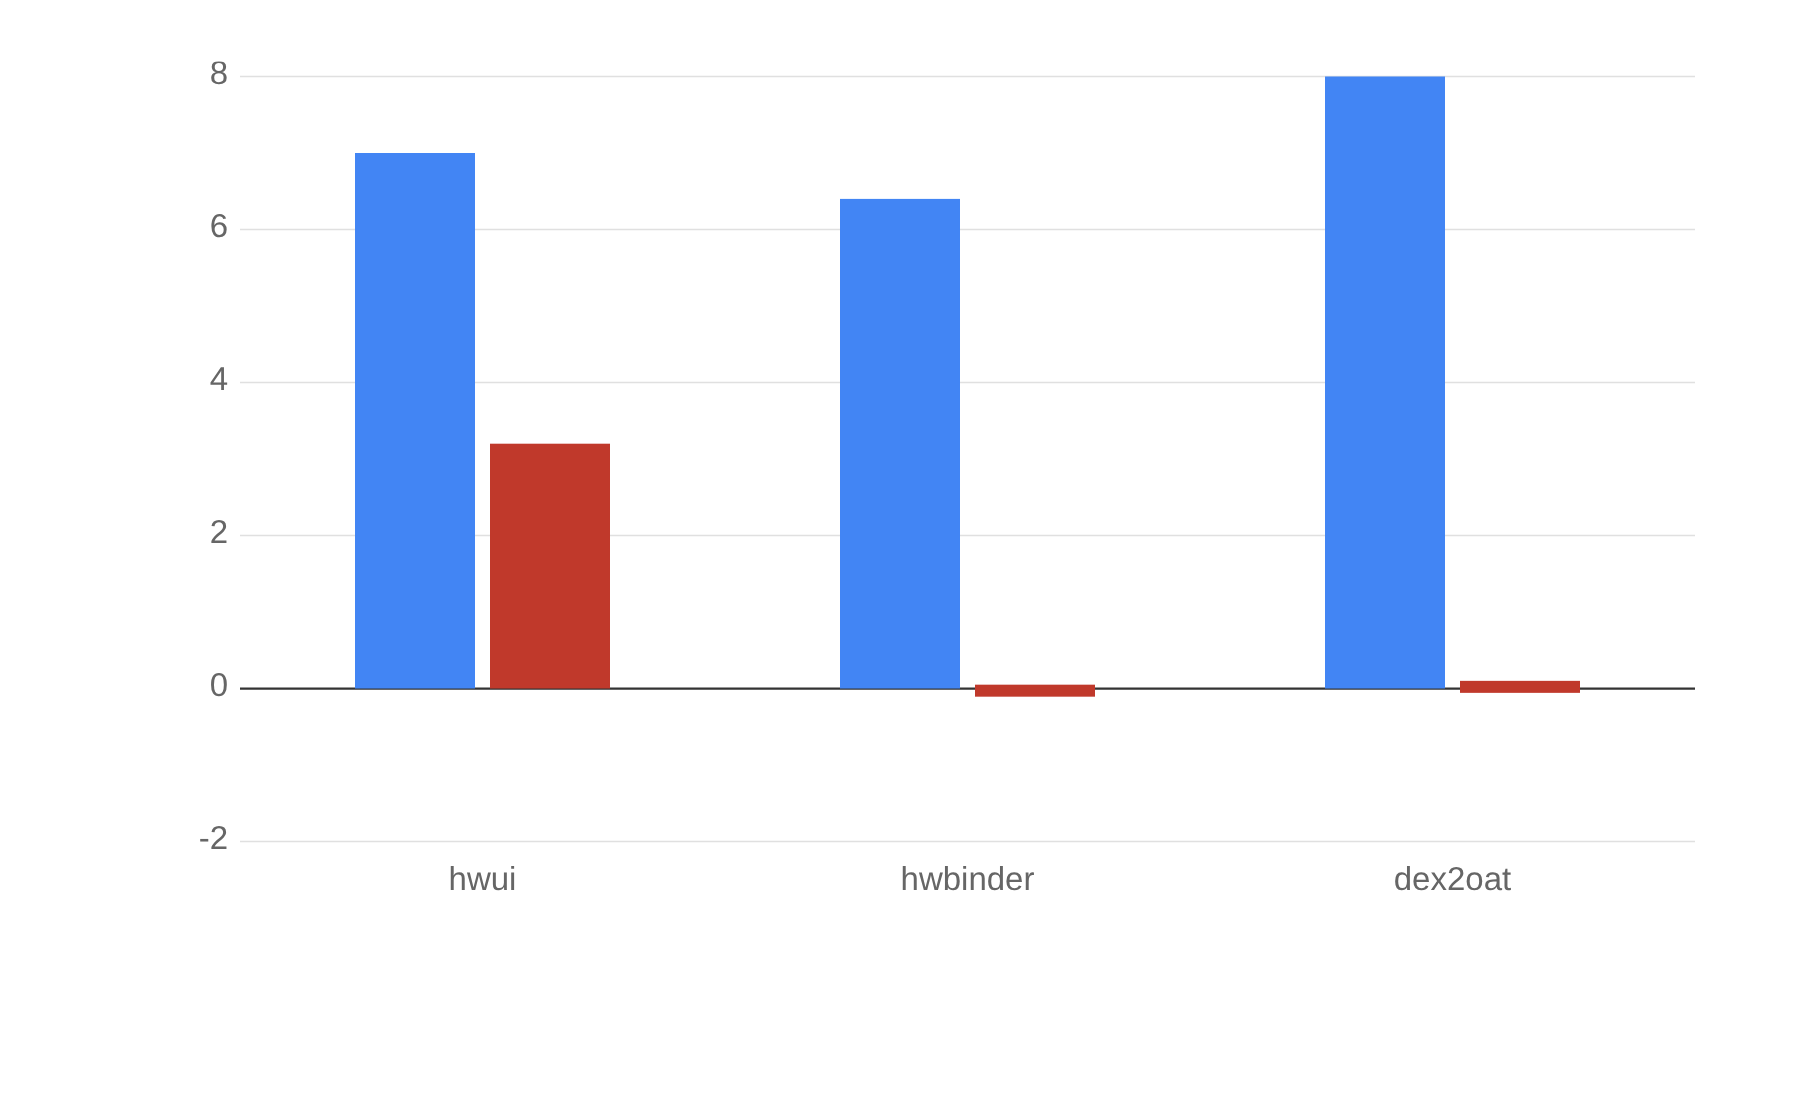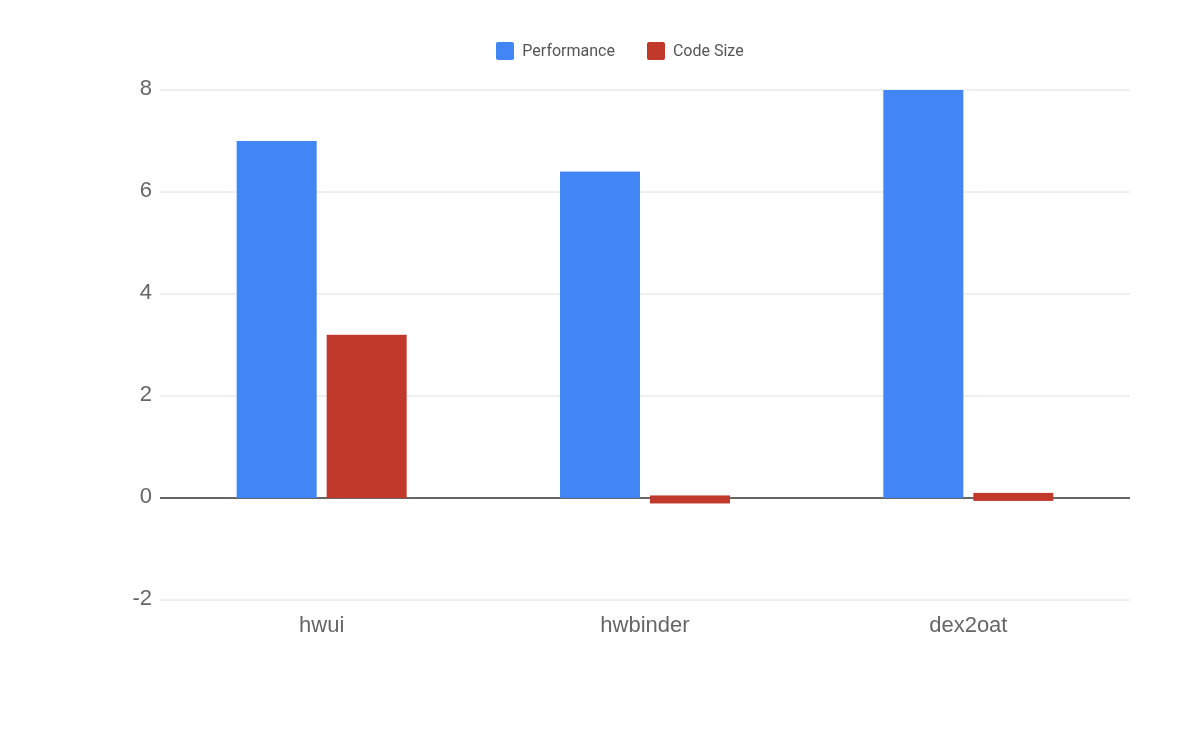--- a/index.html
+++ b/index.html
@@ -47,30 +47,20 @@
     }
     .bar-red {
       background: #C0392B;
     }
   </style>
 </head>
 <body>
 
 <div class="chart-container">
 
-  <div class="legend">
-    <div class="legend-item">
-      <div class="legend-swatch bar-blue"></div>
-      <span>Performance</span>
-    </div>
-    <div class="legend-item">
-      <div class="legend-swatch bar-red"></div>
-      <span>Code Size</span>
-    </div>
-  </div>
 
   <div class="chart-area" id="chart-area">
 
   <svg width="100%" height="100%" viewBox="0 0 1040 560" preserveAspectRatio="none" style="position: absolute; top: 0px; left: 0px;">
         <line x1="60" x2="1030" y1="10" y2="10" stroke="#e0e0e0" stroke-width="1"></line>
         <text x="52" y="15" text-anchor="end" font-size="22" fill="#666" font-family="Arial, sans-serif">8</text>
         <line x1="60" x2="1030" y1="112" y2="112" stroke="#e0e0e0" stroke-width="1"></line>
         <text x="52" y="117" text-anchor="end" font-size="22" fill="#666" font-family="Arial, sans-serif">6</text>
         <line x1="60" x2="1030" y1="214" y2="214" stroke="#e0e0e0" stroke-width="1"></line>
         <text x="52" y="219" text-anchor="end" font-size="22" fill="#666" font-family="Arial, sans-serif">4</text>

